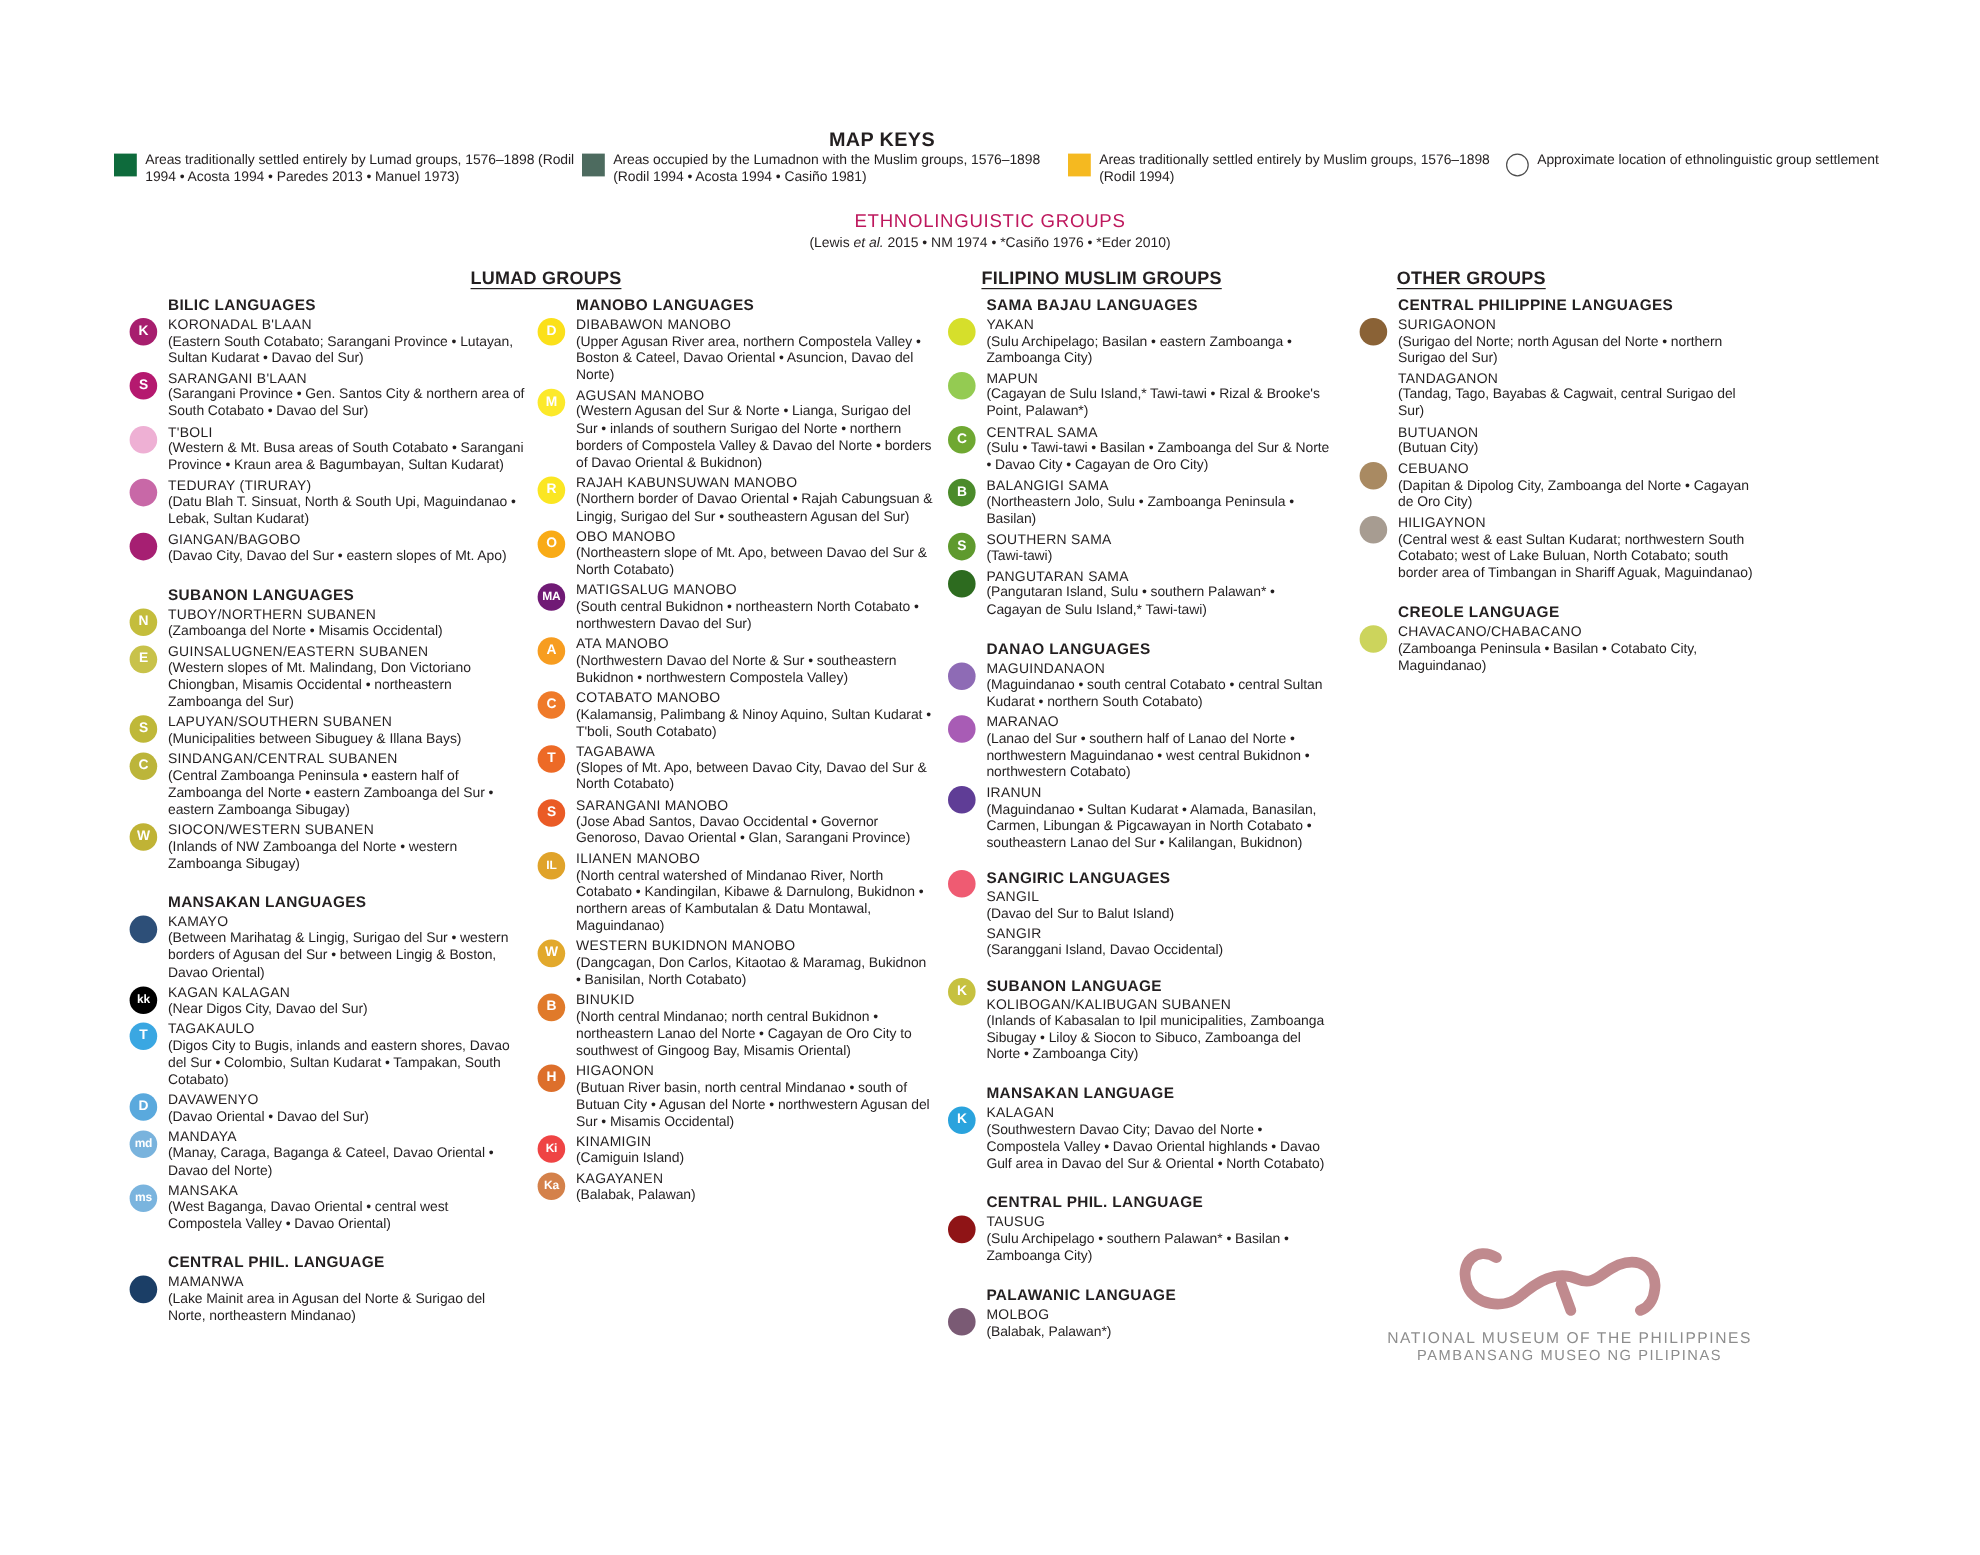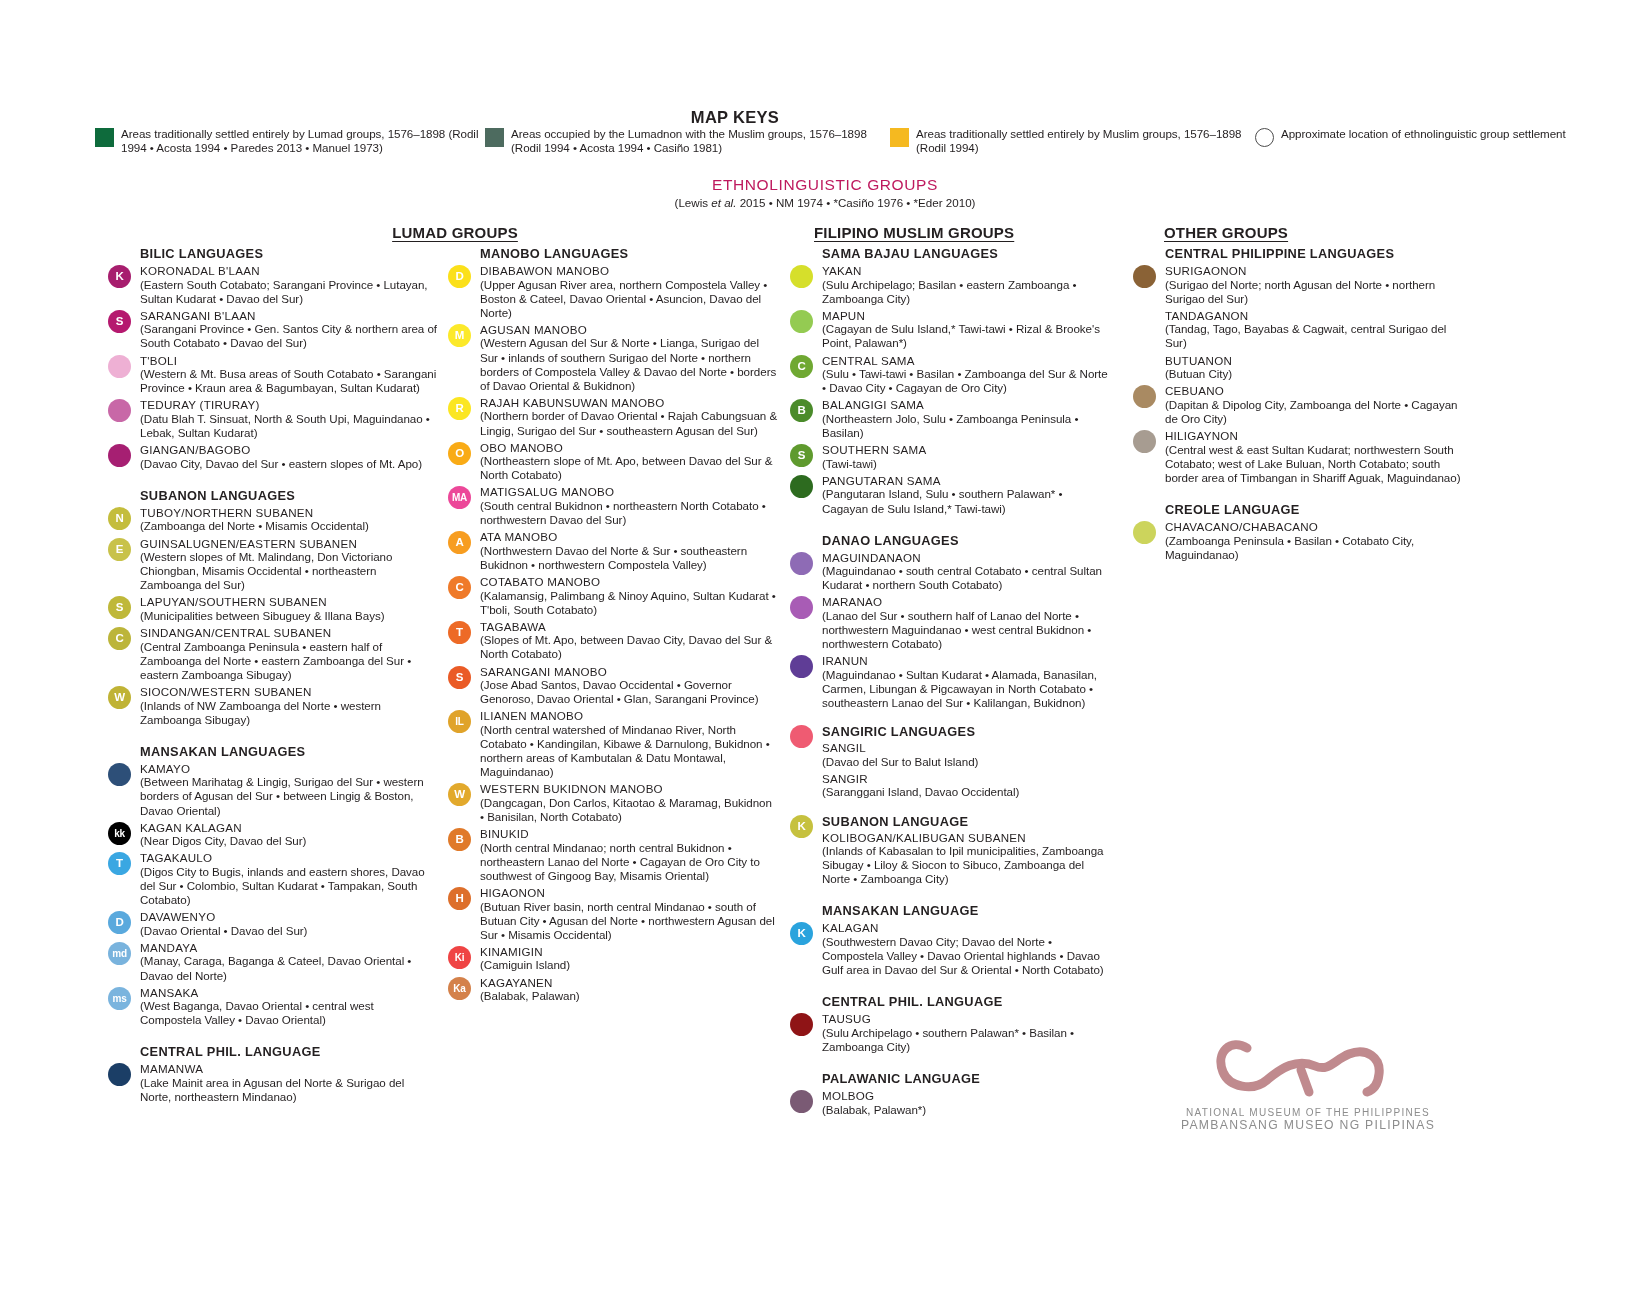--- a/index.html
+++ b/index.html
@@ -79,21 +79,21 @@
   
   .group-head {
     position: absolute;
     font-size: 15px; font-weight: bold;
     text-decoration: underline;
     text-underline-offset: 3px;
     letter-spacing: .2px;
     color: #231f20;
   }
   #gh-lumad  { top: 224px; left: 300px; width: 310px; text-align: center; }
-  #gh-muslim { top: 224px; left: 814px; width: 320px; }
+  #gh-muslim { top: 224px; left: 758px; width: 320px; text-align: center; }
   #gh-other  { top: 224px; left: 1164px; width: 320px; text-align: left; }
 
   
   .col {
     position: absolute;
     top: 246px;
   }
   #col1 { left: 108px;  width: 330px; }
   #col2 { left: 448px;  width: 330px; }
   #col3 { left: 790px;  width: 320px; }
@@ -161,21 +161,21 @@
   }
 
   
   .logo-wrap {
     position: absolute;
     left: 1148px; top: 1030px;
     width: 320px; text-align: center;
   }
   .logo-mark { display:block; margin: 0 auto; }
   .logo-line1 {
-    font-size: 10px;
+    font-size: 13px;
     letter-spacing: 1.3px;
     color: #8d8d8d;
     text-transform: uppercase;
     margin-top: 2px;
   }
   .logo-line2 {
     font-size: 12.2px;
     letter-spacing: 1.3px;
     color: #8d8d8d;
     text-transform: uppercase;
@@ -319,21 +319,21 @@
       <span class="marker" style="background: rgb(251, 230, 34);">R</span>
       <div class="ename">Rajah Kabunsuwan Manobo</div>
       <div class="edesc">(Northern border of Davao Oriental • Rajah Cabungsuan &amp; Lingig, Surigao del Sur • southeastern Agusan del Sur)</div>
     </div>
     <div class="entry">
       <span class="marker" style="background: rgb(249, 171, 22);">O</span>
       <div class="ename">Obo Manobo</div>
       <div class="edesc">(Northeastern slope of Mt. Apo, between Davao del Sur &amp; North Cotabato)</div>
     </div>
     <div class="entry">
-      <span class="marker small-letters" style="background: #ec4899;">MA</span>
+      <span class="marker small-letters" style="background: #701a75;">MA</span>
       <div class="ename">Matigsalug Manobo</div>
       <div class="edesc">(South central Bukidnon • northeastern North Cotabato • northwestern Davao del Sur)</div>
     </div>
     <div class="entry">
       <span class="marker" style="background: rgb(247, 157, 32);">A</span>
       <div class="ename">Ata Manobo</div>
       <div class="edesc">(Northwestern Davao del Norte &amp; Sur • southeastern Bukidnon • northwestern Compostela Valley)</div>
     </div>
     <div class="entry">
       <span class="marker" style="background: rgb(239, 122, 41);">C</span>

